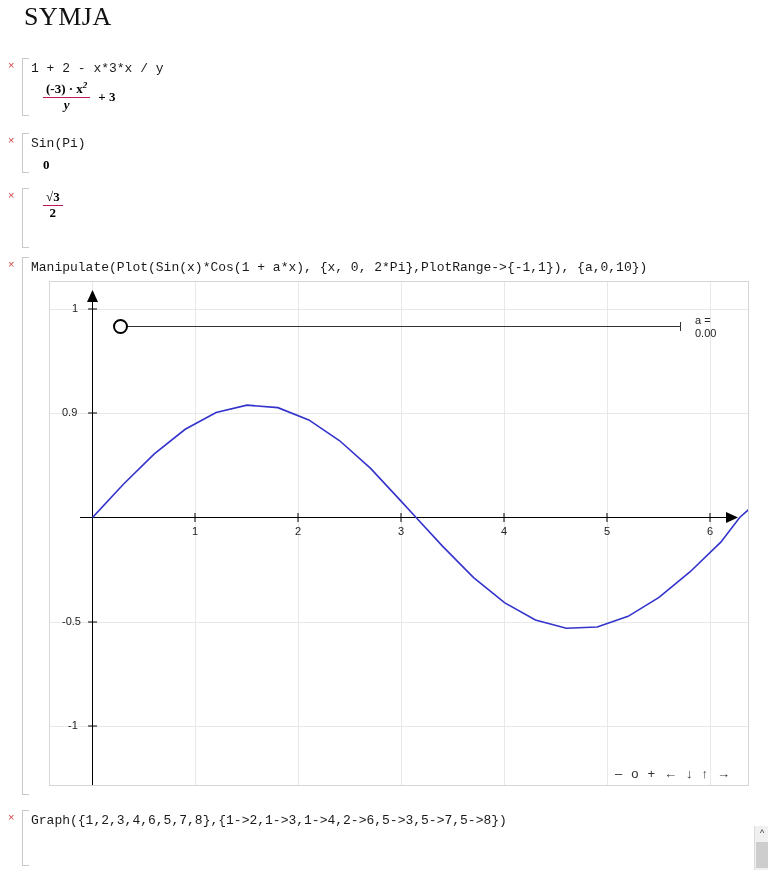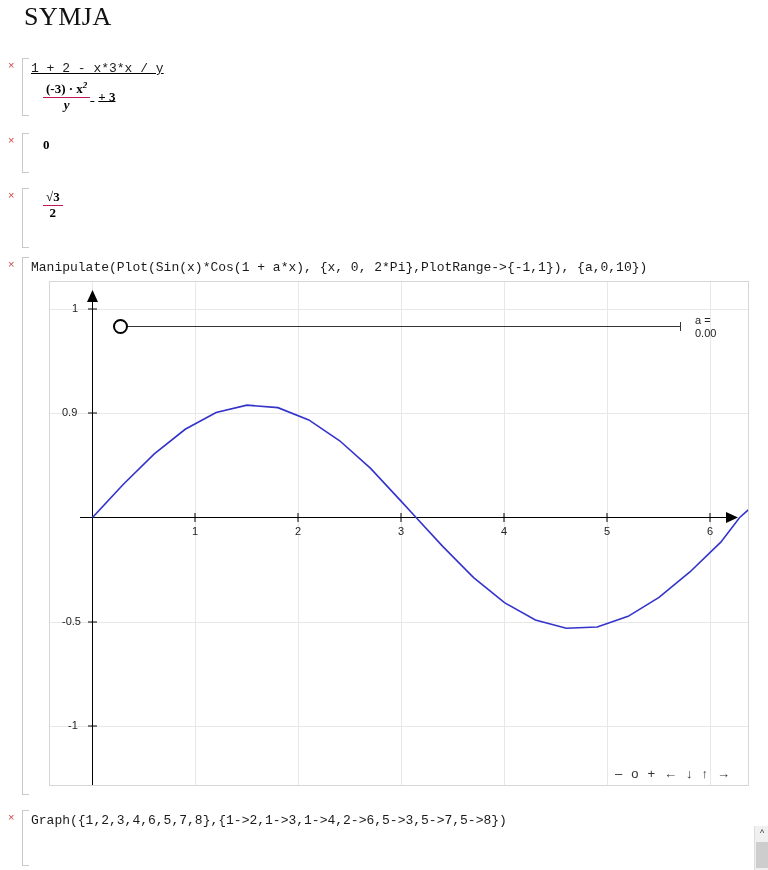--- a/index.html
+++ b/index.html
@@ -187,35 +187,36 @@
 </style>
 </head>
 <body>
 
 <div id="app">
 
   <div class="logo">SYMJA</div>
 
   <div class="cell" style="top:58px; height:60px;">
     <span class="cell-x">×</span>
-    <div class="cell-body" style="height:58px;text-decoration:underline;">
+    <div class="cell-body" style="height:58px;">
       <div class="in-expr">1 + 2 - x*3*x / y</div>
       <div class="out-area">
         <span class="frac">
           <span class="num"><span>(-3) · x</span><span class="sup">2</span></span>
           <span class="den">y</span>
         </span>
         <span class="plain-out" style="vertical-align:middle; margin-left:4px;">+ 3</span>
       </div>
     </div>
   </div>
 
   <div class="cell" style="top:133px; height:42px;">
     <span class="cell-x">×</span>
     <div class="cell-body" style="height:40px;">
+      <div class="in-expr">Sin(Pi)</div>
       <div class="out-area">
         <span class="plain-out">0</span>
       </div>
     </div>
   </div>
 
   <div class="cell" style="top:188px; height:62px;">
     <span class="cell-x">×</span>
     <div class="cell-body" style="height:60px;">
       <div class="out-area">

